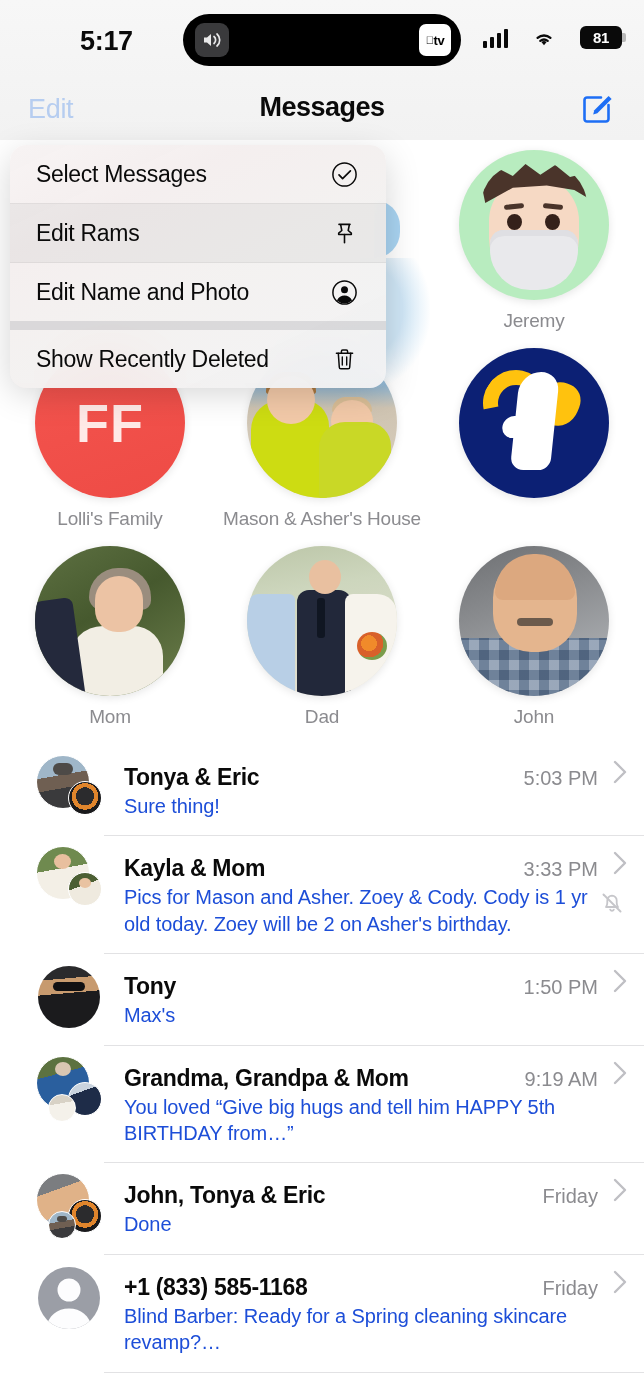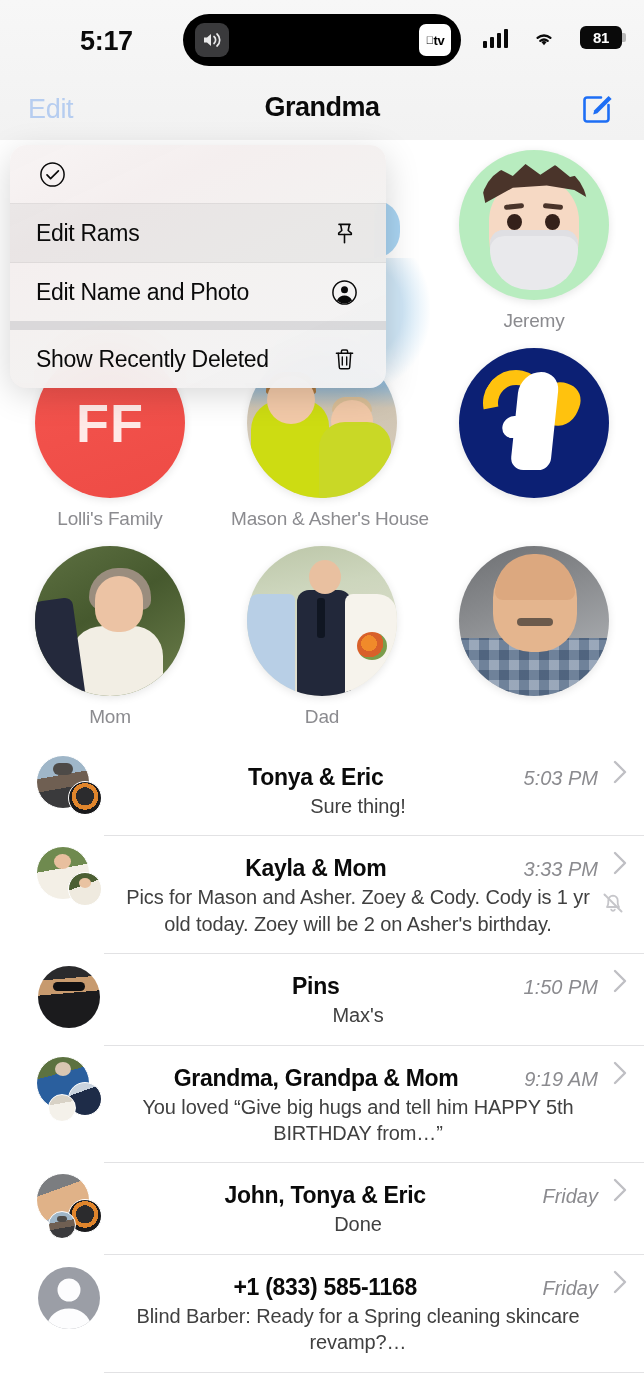--- a/index.html
+++ b/index.html
@@ -84,21 +84,21 @@
     width:150px; height:150px; border-radius:50%;
     margin:0 auto; position:relative; overflow:hidden;
     box-shadow:0 2px 9px rgba(0,0,0,.10);
   }
   .pin-label{
     margin-top:10px; font-size:19px; color:#8b8b8f; letter-spacing:-0.2px;
     white-space:nowrap;
   }
   .p2{ left:427px; top:0; }
   .p3{ left:3px;   top:198px; }
-  .p4{ left:215px; top:198px;text-align:right; }
+  .p4{ left:215px; top:198px; }
   .p5{ left:427px; top:198px; }
   .p6{ left:3px;   top:396px; }
   .p7{ left:215px; top:396px; }
   .p8{ left:427px; top:396px; }
 
   
   .av-memoji{ background:#b8ecbf; }
   .memoji-face{
     position:absolute; left:30px; top:26px; width:90px; height:104px;
     background:#f6d9c4; border-radius:46px 46px 42px 42px;
@@ -210,46 +210,46 @@
     content:''; position:absolute; left:0; top:92px; width:150px; height:62px;
     background:repeating-linear-gradient(90deg,#8fa0b4 0 10px,#c6cfda 10px 20px),
                repeating-linear-gradient(0deg,#8fa0b4 0 10px,#c6cfda 10px 20px);
     background-blend-mode:multiply;
   }
   .john-head{ position:absolute; left:34px; top:10px; width:84px; height:96px; background:#e4b58e; border-radius:42px 42px 38px 38px; }
   .john-bald{ position:absolute; left:36px; top:8px; width:80px; height:46px; background:#dca87f; border-radius:40px 40px 8px 8px; }
   .john-mus{ position:absolute; left:58px; top:72px; width:36px; height:8px; background:#6b5a4c; border-radius:4px; }
 
   
-  .conv-list{ position:absolute; top:745px; left:0; width:644px;text-align:center; }
+  .conv-list{ position:absolute; top:745px; left:0; width:644px; }
   .conv-row{ position:relative; display:flex; padding:0 16px 0 36px; }
   .conv-sep{ height:1px; background:#e2e2e4; margin-left:104px; }
   .conv-av{
     position:relative; width:66px; height:66px; flex:0 0 66px;
     margin-top:10px; margin-right:22px;
   }
   .av-circ{
     position:absolute; border-radius:50%; overflow:hidden;
     background:#f0f0f2; border:1.5px solid #fff;
   }
   .av-main{ left:0; top:0; width:54px; height:54px; }
   .av-sec{ right:0; bottom:6px; width:34px; height:34px; }
   .av-ter{ left:12px; bottom:0; width:28px; height:28px; }
   .av-solo{ left:2px; top:2px; width:62px; height:62px; border:none; }
   .conv-body{ flex:1; min-width:0; padding:14px 0 16px; }
   .conv-top{ display:flex; align-items:baseline; }
   .conv-name{
     font-size:23px; font-weight:bold; color:#0a0a0a;
     letter-spacing:-0.3px; white-space:nowrap; flex:1;
   }
-  .conv-time{ font-size:20px; color:#8b8b8f; white-space:nowrap; margin-left:16px;font-style:italic; }
+  .conv-time{ font-size:20px; color:#8b8b8f; white-space:nowrap; margin-left:16px; }
   .conv-chev{ margin-left:14px; display:flex; align-items:center; }
   .conv-prev-wrap{ display:flex; align-items:flex-start; }
   .conv-prev{
-    flex:1; font-size:20px; color:#404040; line-height:1.32;
+    flex:1; font-size:20px; color:#1d4ed8; line-height:1.32;
     margin-top:2px; letter-spacing:-0.1px;
   }
   .conv-mute{ width:30px; flex:0 0 30px; margin-left:6px; margin-top:6px; }
 
   
   .t-tonya{ background:linear-gradient(170deg,#9fb6c8 0 38%,#6f5f52 38% 60%,#3a3a3c 60% 100%); }
   .t-tonya:after{ content:''; position:absolute; left:30%; top:14%; width:40%; height:22%; background:#4d4a47; border-radius:6px; }
   .t-eric{ background:radial-gradient(circle at 50% 45%,#2b2b2d 0 38%,#e0852c 38% 56%,#1a1a1c 56% 100%); }
   .t-kayla{ background:linear-gradient(170deg,#6f8a4f 0 42%,#f3efe6 42% 100%); }
   .t-kayla:after{ content:''; position:absolute; left:32%; top:12%; width:34%; height:30%; background:#e8bf9e; border-radius:50%; }
@@ -336,21 +336,21 @@
     </svg>
     <div class="battery">
       <span class="battery-text">81</span>
       <div class="battery-nub"></div>
     </div>
   </div>
 </div>
 
 <div class="nav-bar">
   <div class="nav-edit">Edit</div>
-  <div class="nav-title">Grandma</div>
+  <div class="nav-title">Messages</div>
   <div class="nav-compose">
     <svg width="34" height="34" viewBox="0 0 34 34">
       <path d="M21 4.5H7A2.5 2.5 0 004.5 7v19A2.5 2.5 0 007 28.5h19a2.5 2.5 0 002.5-2.5V12" stroke="#1d6ef5" stroke-width="2.6" fill="none" stroke-linecap="round"></path>
       <path d="M13.2 21.4l1.1-4.2L28.6 2.9l3 3-14.3 14.3z" fill="#1d6ef5"></path>
     </svg>
   </div>
 </div>
 
 <div class="pinned-grid">
 
@@ -410,20 +410,21 @@
     </div>
     <div class="pin-label">Mom</div>
   </div>
 
   <div class="pin-cell p8">
     <div class="pin-avatar av-photo ph-john">
       <div class="john-head"></div>
         <div class="john-bald"></div>
         <div class="john-mus"></div>
     </div>
+    <div class="pin-label">John</div>
   </div>
 </div>
 
 <div class="conv-list">
 
   <div class="conv-row">
     <div class="conv-av">
       <div class="av-circ av-main t-tonya"></div>
       <div class="av-circ av-sec t-eric"></div>
     </div>
@@ -473,21 +474,21 @@
     </div>
   </div>
   <div class="conv-sep"></div>
 
   <div class="conv-row">
     <div class="conv-av">
       <div class="av-circ av-solo t-tony"></div>
     </div>
     <div class="conv-body">
       <div class="conv-top">
-        <div class="conv-name">Pins</div>
+        <div class="conv-name">Tony</div>
         <div class="conv-time">1:50 PM</div>
         <div class="conv-chev">
           <svg width="16" height="26" viewBox="0 0 16 26">
               <path d="M3 3l10 10L3 23" stroke="#bfbfc4" stroke-width="2.4" fill="none" stroke-linecap="round" stroke-linejoin="round"></path>
             </svg>
         </div>
       </div>
       <div class="conv-prev-wrap">
         <div class="conv-prev">Max's</div>
         <div class="conv-mute"></div>
@@ -572,20 +573,21 @@
   <div class="conv-sep"></div>
 </div>
 
 <div class="blue-sliver2"></div>
 <div class="blue-sliver"></div>
 <div class="ctx-shadow"></div>
 
 <div class="ctx-menu">
 
   <div class="ctx-item">
+    <div class="ctx-label">Select Messages</div>
     <div class="ctx-icon">
       <svg width="27" height="27" viewBox="0 0 27 27">
         <circle cx="13.5" cy="13.5" r="11.6" stroke="#0a0a0a" stroke-width="1.5" fill="none"></circle>
         <path d="M8 13.8l3.6 3.8L19.4 9.8" stroke="#0a0a0a" stroke-width="1.7" fill="none" stroke-linecap="round" stroke-linejoin="round"></path>
       </svg>
     </div>
   </div>
   <div class="ctx-hair"></div>
 
   <div class="ctx-item active">

